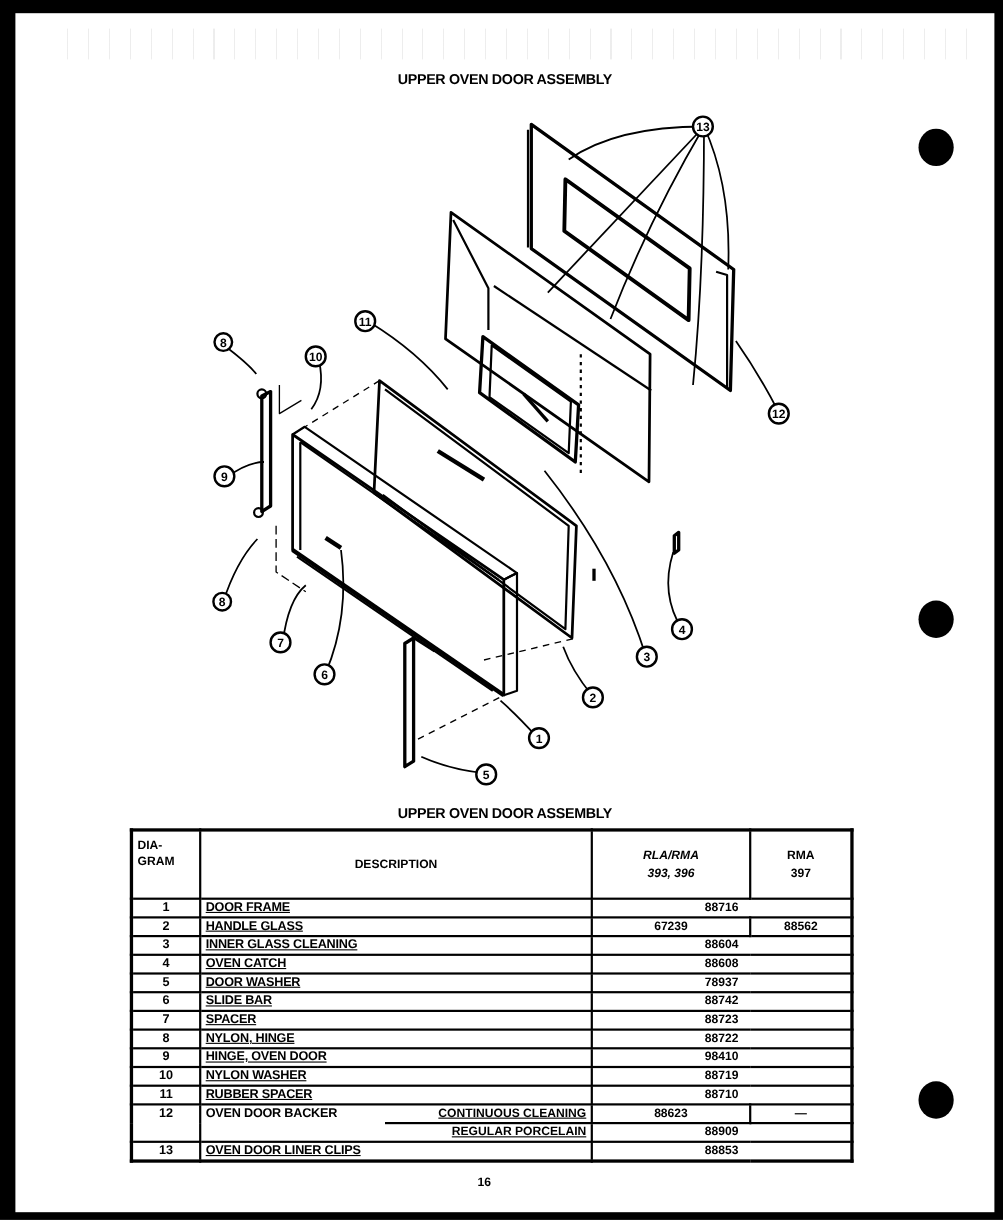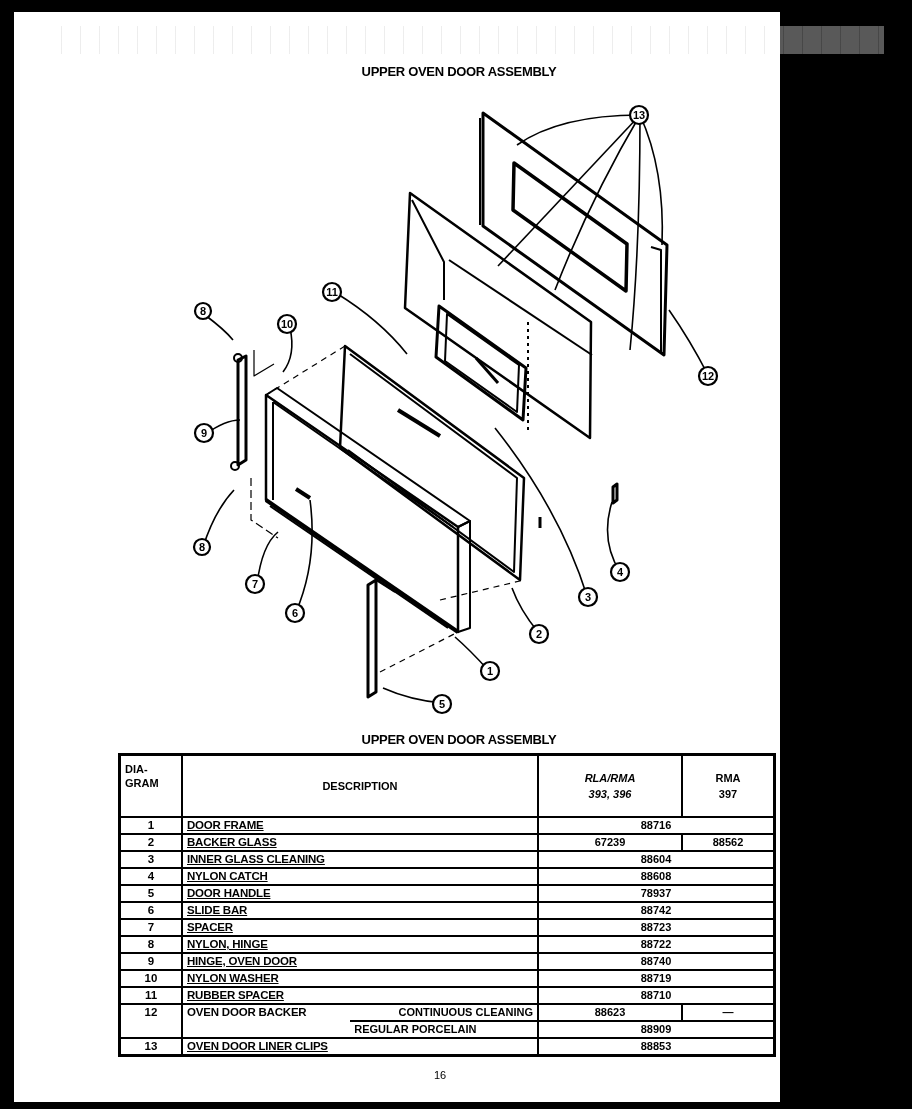--- a/index.html
+++ b/index.html
@@ -1,21 +1,21 @@
 <!DOCTYPE html>
 <html><head>
 <meta charset="utf-8">
 <style>
   html, body { margin: 0; padding: 0; }
   body {
     width: 912px; height: 1109px; background: #000; position: relative; overflow: hidden;
     font-family: "Liberation Sans", sans-serif;
   }
   .page {
-    position: absolute; left: 14px; top: 12px; width: 766px; height: 1090px;
+    position: absolute; left: 14px; top: 12px; width: 890px; height: 1090px;
     background: #fff;
   }
   .hole { position: absolute; width: 32px; height: 34px; border-radius: 50%; background: #000; }
   .title {
     position: absolute; left: 0; width: 890px; text-align: center;
     font-weight: bold; font-size: 13px; letter-spacing: -0.3px; color: #000;
   }
   .diagram { position: absolute; left: 0; top: 0; }
   .callout-num { font-family: "Liberation Sans", sans-serif; font-weight: bold; font-size: 11px; }
   table.parts {
@@ -24,23 +24,23 @@
     border: 3px solid #000;
   }
   table.parts th, table.parts td { border: 2px solid #000; padding: 0 4px; line-height: 15px; height: 15px; }
   table.parts th { height: 54px; font-size: 11px; text-align: center; vertical-align: middle; }
   table.parts th.dia { width: 52px; text-align: left; line-height: 14px; vertical-align: top; padding-top: 6px; }
   table.parts th.col1 { width: 100px; line-height: 16px; font-style: italic; }
   table.parts th.col2 { width: 82px; line-height: 16px; }
   td.num { text-align: center; }
   td.desc { text-decoration: underline; letter-spacing: -0.2px; margin-left: 41px; }
   td.part { text-align: center; font-size: 11px; }
-  td.sub { text-align: right; font-size: 11px; border-left: none !important; }
+  td.sub { text-decoration: underline; text-align: right; font-size: 11px; border-left: none !important; }
   td.desc12 { border-right: none !important; }
-  .pagenum { position: absolute; left: 420px; top: 1057px; font-weight: normal; font-size: 11px; }
+  .pagenum { position: absolute; left: 420px; top: 1057px; font-weight: bold; font-size: 11px; }
   .scan-specks { position: absolute; left: 40px; top: 14px; width: 830px; height: 28px;
     background: repeating-linear-gradient(90deg, #fff 0 7px, #ccc 7px 8px, #fff 8px 19px); opacity: .35; }
 </style>
 </head>
 <body>
 
 <div class="page">
   <div class="scan-specks"></div>
   <div class="title" style="top:52px">UPPER OVEN DOOR ASSEMBLY</div>
 
@@ -181,78 +181,78 @@
       </tr>
     </thead>
     <tbody>
       <tr>
         <td class="num">1</td>
         <td class="desc" colspan="2">DOOR FRAME</td>
         <td class="part" colspan="3">88716</td>
       </tr>
       <tr>
         <td class="num">2</td>
-        <td class="desc" colspan="2">BACKER GLASS</td>
+        <td class="desc" colspan="2">HANDLE GLASS</td>
         <td class="part" colspan="2">67239</td>
         <td class="part">88562</td>
       </tr>
       <tr>
         <td class="num">3</td>
         <td class="desc" colspan="2">INNER GLASS CLEANING</td>
         <td class="part" colspan="3">88604</td>
       </tr>
       <tr>
         <td class="num">4</td>
-        <td class="desc" colspan="2">NYLON CATCH</td>
+        <td class="desc" colspan="2">OVEN CATCH</td>
         <td class="part" colspan="3">88608</td>
       </tr>
       <tr>
         <td class="num">5</td>
-        <td class="desc" colspan="2">DOOR HANDLE</td>
+        <td class="desc" colspan="2">DOOR WASHER</td>
         <td class="part" colspan="3">78937</td>
       </tr>
       <tr>
         <td class="num">6</td>
         <td class="desc" colspan="2">SLIDE BAR</td>
         <td class="part" colspan="3">88742</td>
       </tr>
       <tr>
         <td class="num">7</td>
         <td class="desc" colspan="2">SPACER</td>
         <td class="part" colspan="3">88723</td>
       </tr>
       <tr>
         <td class="num">8</td>
         <td class="desc" colspan="2">NYLON, HINGE</td>
         <td class="part" colspan="3">88722</td>
       </tr>
       <tr>
         <td class="num">9</td>
         <td class="desc" colspan="2">HINGE, OVEN DOOR</td>
-        <td class="part" colspan="3">88740</td>
+        <td class="part" colspan="3">98410</td>
       </tr>
       <tr>
         <td class="num">10</td>
         <td class="desc" colspan="2">NYLON WASHER</td>
         <td class="part" colspan="3">88719</td>
       </tr>
       <tr>
         <td class="num">11</td>
         <td class="desc" colspan="2">RUBBER SPACER</td>
         <td class="part" colspan="3">88710</td>
       </tr>
       <tr>
         <td class="num" rowspan="2" style="vertical-align:top">12</td>
         <td class="desc desc12" rowspan="2" style="vertical-align:top;text-decoration:none">OVEN DOOR BACKER</td>
         <td class="sub">CONTINUOUS CLEANING</td>
         <td class="part">88623</td>
         <td class="part" colspan="2" style="text-decoration:none">—</td>
       </tr>
       <tr>
-        <td class="sub" style="text-align:left">REGULAR PORCELAIN</td>
+        <td class="sub" style="text-align:right">REGULAR PORCELAIN</td>
         <td class="part" colspan="3">88909</td>
       </tr>
       <tr>
         <td class="num">13</td>
         <td class="desc" colspan="2">OVEN DOOR LINER CLIPS</td>
         <td class="part" colspan="3">88853</td>
       </tr>
     </tbody>
   </table>
 

